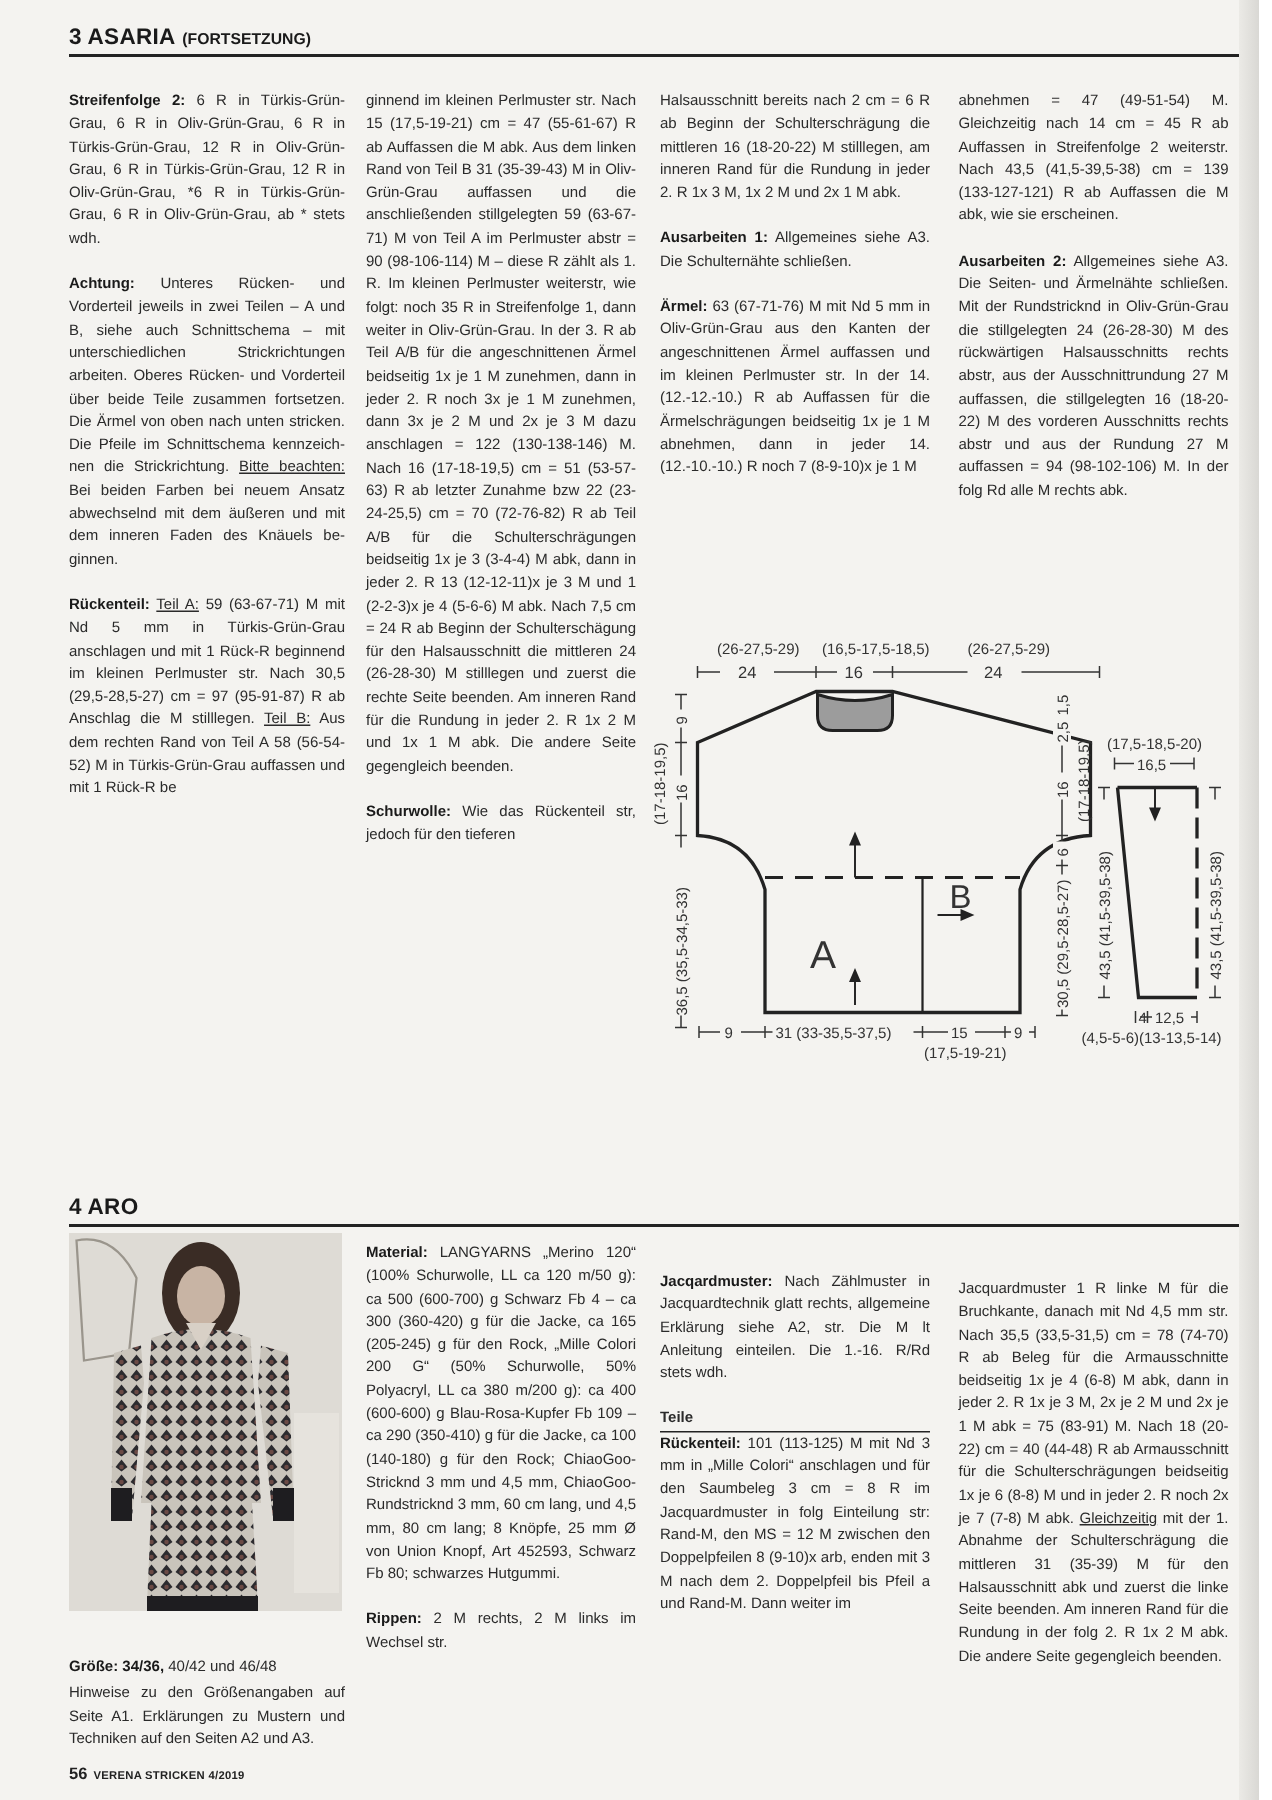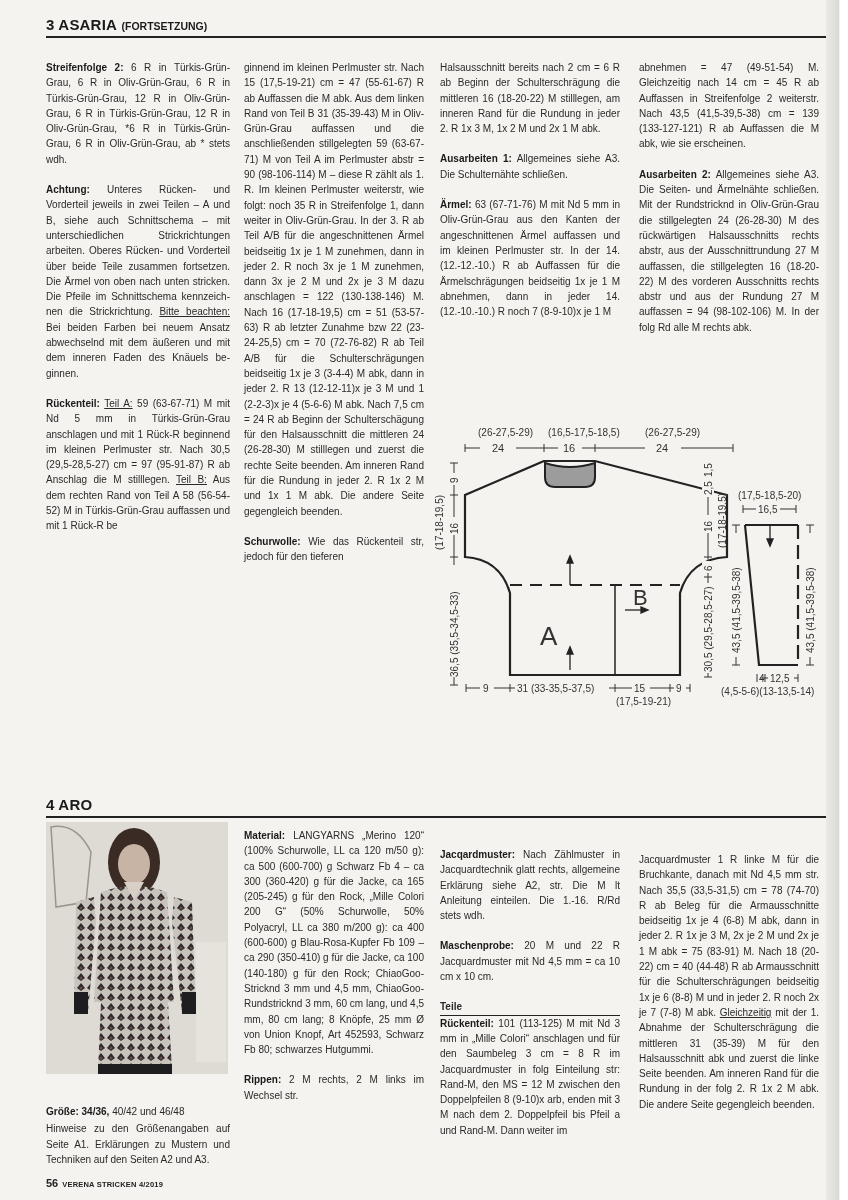--- a/index.html
+++ b/index.html
@@ -217,21 +217,20 @@
   <p>Hinweise zu den Größenanga­ben auf Seite A1. Erklärungen zu Mustern und Techniken auf den Seiten A2 und A3.</p>
 </div>
 
 <div class="col c2" style="top:828px;">
   <p><b>Material:</b><span> LANGYARNS „Meri­no 120“ (100% Schurwolle, LL ca 120 m/50 g): ca 500 (600-700) g Schwarz Fb 4 – ca 300 (360-420) g für die Jacke, ca 165 (205-245) g für den Rock, „Mille Colori 200 G“ (50% Schurwolle, 50% Polyacryl, LL ca 380 m/200 g): ca 400 (600-600) g Blau-Rosa-Kupfer Fb 109 – ca 290 (350-410) g für die Jacke, ca 100 (140-180) g für den Rock; ChiaoGoo-Strick­nd 3 mm und 4,5 mm, Chiao­Goo-Rundstricknd 3 mm, 60 cm lang, und 4,5 mm, 80 cm lang; 8 Knöpfe, 25 mm Ø von Union Knopf, Art 452593, Schwarz Fb 80; schwarzes Hutgummi.</span></p>
   <p><b>Rippen:</b><span> 2 M rechts, 2 M links im Wechsel str.</span></p>
 </div>
 
 <div class="col c3" style="top:828px;margin-top:19px;">
   <p><b>Jacqardmuster:</b><span> Nach Zähl­muster in Jacquardtechnik glatt rechts, allgemeine Erklärung siehe A2, str. Die M lt Anleitung einteilen. Die 1.-16. R/Rd stets wdh.</span></p>
-  <p><b>Maschenprobe:</b><span> 20 M und 22 R Jacquardmuster mit Nd 4,5 mm = ca 10 cm x 10 cm.</span></p>
   <span class="jacke-head">Teile</span>
   <p><b>Rückenteil:</b><span> 101 (113-125) M mit Nd 3 mm in „Mille Colori“ anschlagen und für den Saum­beleg 3 cm = 8 R im Jacquard­muster in folg Einteilung str: Rand-M, den MS = 12 M zwi­schen den Doppelpfeilen 8 (9-10)x arb, enden mit 3 M nach dem 2. Doppelpfeil bis Pfeil a und Rand-M. Dann weiter im</span></p>
 </div>
 
 <div class="col c4" style="top:852px;">
   <p><span>Jacquardmuster 1 R linke M für die Bruchkante, danach mit Nd 4,5 mm str. Nach 35,5 (33,5-31,5) cm = 78 (74-70) R ab Beleg für die Armausschnitte beidseitig 1x je 4 (6-8) M abk, dann in jeder 2. R 1x je 3 M, 2x je 2 M und 2x je 1 M abk = 75 (83-91) M. Nach 18 (20-22) cm = 40 (44-48) R ab Armaus­schnitt für die Schulterschrä­gungen beidseitig 1x je 6 (8-8) M und in jeder 2. R noch 2x je 7 (7-8) M abk. </span><span class="u">Gleichzeitig</span><span> mit der 1. Abnahme der Schulter­schrägung die mittleren 31 (35-39) M für den Halsausschnitt abk und zuerst die linke Seite beenden. Am inneren Rand für die Rundung in der folg 2. R 1x 2 M abk. Die andere Seite ge­gengleich beenden.</span></p>
 </div>
 
 <div class="footer">
   <span>56</span><span class="mag">VERENA STRICKEN 4/2019</span>

